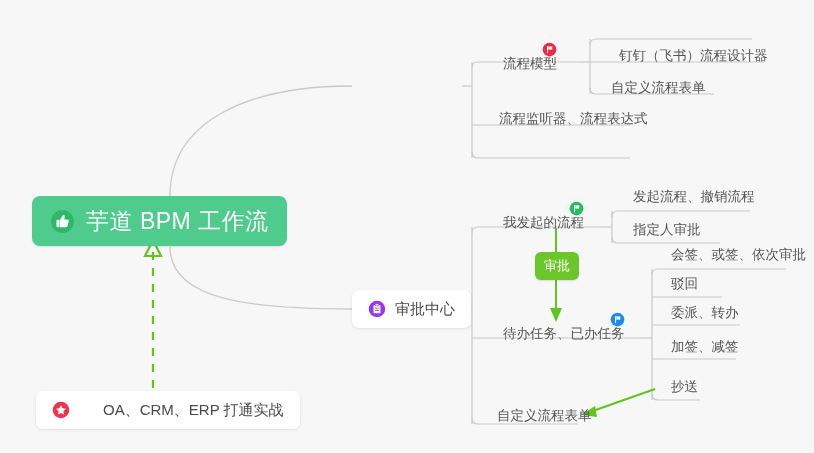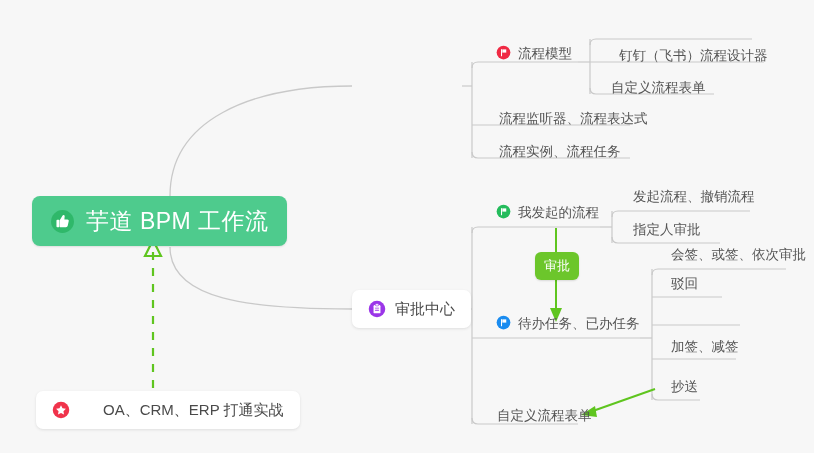--- a/index.html
+++ b/index.html
@@ -59,21 +59,21 @@
 
   
   .leaf {
     font-size: 13.5px;
     color: #555555;
     padding: 0 6px 4px 6px;
     height: 22px;
     align-items: flex-end;
   }
   .leaf .label { margin-left: 7px; line-height: 1; }
-  .leaf.hasicon { padding-left: 2px; }
+  .leaf.hasicon { padding-left: 2px; flex-direction: column; }
 
   
   .badge {
     background: #6CC62B;
     border-radius: 6px;
     height: 28px;
     padding: 0 9px;
     color: #ffffff;
     font-size: 13px;
     justify-content: center;
@@ -185,23 +185,20 @@
   <div class="node leaf" style="left:606px; top:44px;">
     <span class="label">钉钉（飞书）流程设计器</span>
   </div>
   <div class="node leaf" style="left:598px; top:76px;">
     <span class="label">自定义流程表单</span>
   </div>
 
   <div class="node leaf" style="left:486px; top:107px;">
     <span class="label">流程监听器、流程表达式</span>
   </div>
-  <div class="node leaf" style="left:486px; top:140px;">
-    <span class="label">流程实例、流程任务</span>
-  </div>
 
   <div class="node card" style="left:352px; top:290px;">
     <span class="ic">
       <svg width="18" height="18" viewBox="0 0 24 24">
         <circle cx="12" cy="12" r="11" fill="#9B36E8"></circle>
         <rect x="7.4" y="6.6" width="9.2" height="11.2" rx="1.6" fill="#ffffff"></rect>
         <rect x="9.6" y="5.0" width="4.8" height="2.8" rx="1.3" fill="#ffffff" stroke="#9B36E8" stroke-width="0.9"></rect>
         <rect x="9.1" y="10.2" width="5.8" height="1.2" rx="0.6" fill="#9B36E8"></rect>
         <rect x="9.1" y="13.0" width="5.8" height="1.2" rx="0.6" fill="#9B36E8"></rect>
       </svg>
@@ -237,20 +234,23 @@
     </span>
     <span class="label">待办任务、已办任务</span>
   </div>
 
   <div class="node leaf" style="left:658px; top:243px;">
     <span class="label">会签、或签、依次审批</span>
   </div>
   <div class="node leaf" style="left:658px; top:272px;">
     <span class="label">驳回</span>
   </div>
+  <div class="node leaf" style="left:658px; top:301px;">
+    <span class="label">委派、转办</span>
+  </div>
   <div class="node leaf" style="left:658px; top:335px;">
     <span class="label">加签、减签</span>
   </div>
   <div class="node leaf" style="left:658px; top:375px;">
     <span class="label">抄送</span>
   </div>
 
   <div class="node leaf" style="left:484px; top:404px;">
     <span class="label">自定义流程表单</span>
   </div>

